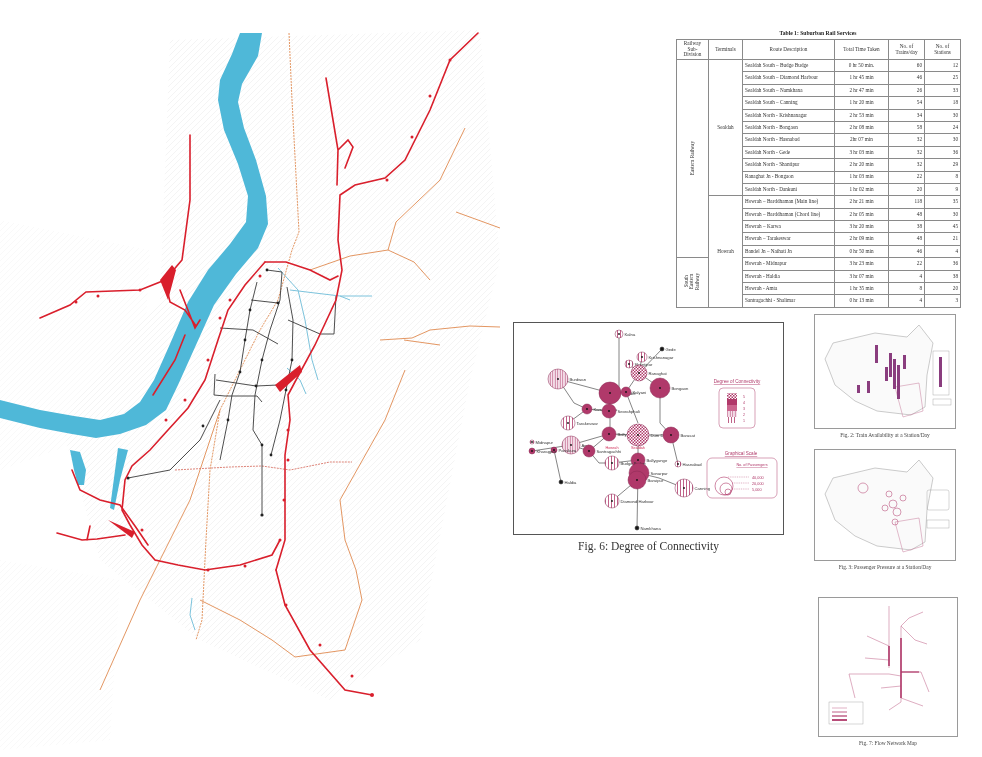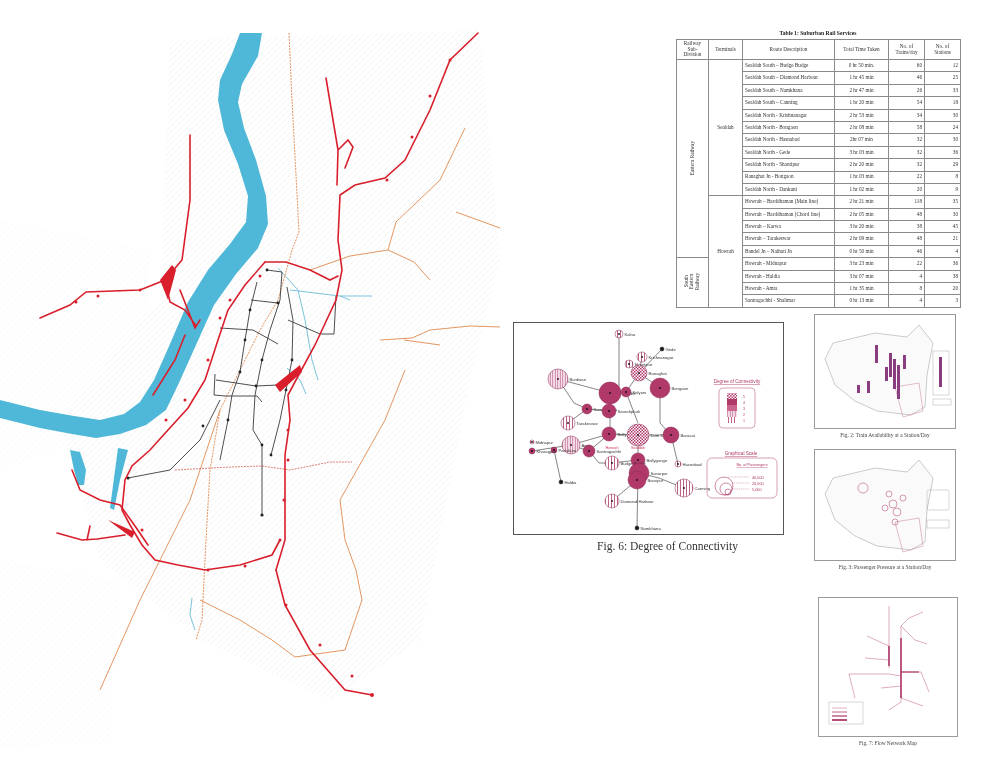--- a/index.html
+++ b/index.html
@@ -15,21 +15,21 @@
   table.rail { border-collapse: collapse; width: 284px; font-size: 5.2px; table-layout: fixed; }
   table.rail th, table.rail td { border: 0.6px solid #8a8a8a; padding: 0 2px; height: 11.4px; font-weight: normal; line-height: 1.05; color: #333; }
   table.rail th { height: 19px; text-align: center; }
   table.rail td.num { text-align: right; }
   table.rail td.ctr { text-align: center; }
   table.rail td.vert { text-align: center; vertical-align: middle; padding: 0; }
   .vtext { writing-mode: vertical-rl; transform: rotate(180deg); display: inline-block; white-space: pre-line; text-align: center; }
 
   
   #fig6 { left: 513px; top: 322px; width: 271px; height: 213px; border: 1.4px solid #555; background: #fff; box-sizing: border-box; }
-  #fig6-caption { left: 532px; top: 540px; width: 271px; text-align: center; font-size: 11.5px; color: #333; }
+  #fig6-caption { left: 513px; top: 540px; width: 271px; text-align: center; font-size: 11.5px; color: #333; }
 
   
   .smallfig { border: 1px solid #9a9a9a; box-sizing: border-box; background: #fff; }
   #fig2 { left: 814px; top: 314px; width: 142px; height: 115px; }
   #fig3 { left: 814px; top: 449px; width: 142px; height: 112px; }
   #fig7 { left: 818px; top: 597px; width: 140px; height: 140px; }
   .smallcap { font-size: 5.4px; color: #444; text-align: center; }
   #fig2-caption { left: 814px; top: 432px; width: 142px; }
   #fig3-caption { left: 814px; top: 564px; width: 142px; }
   #fig7-caption { left: 818px; top: 740px; width: 140px; }

